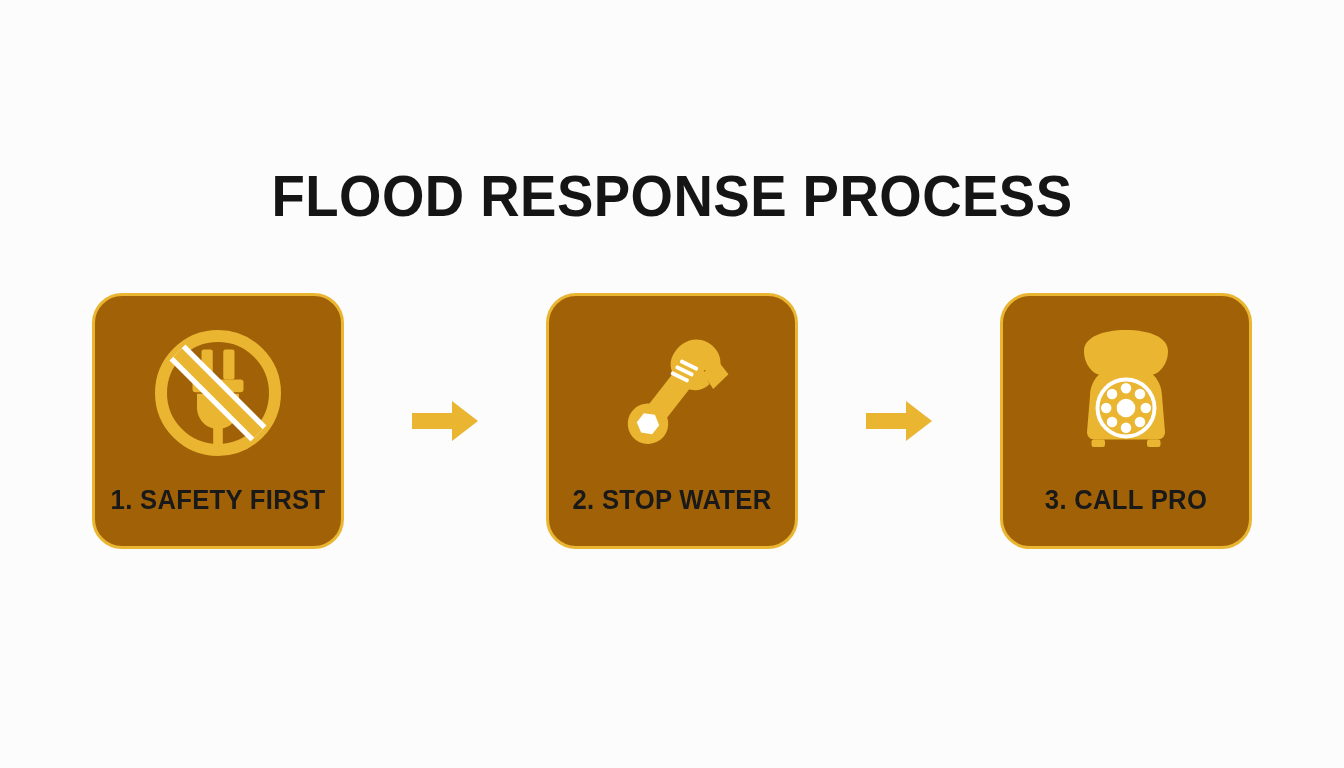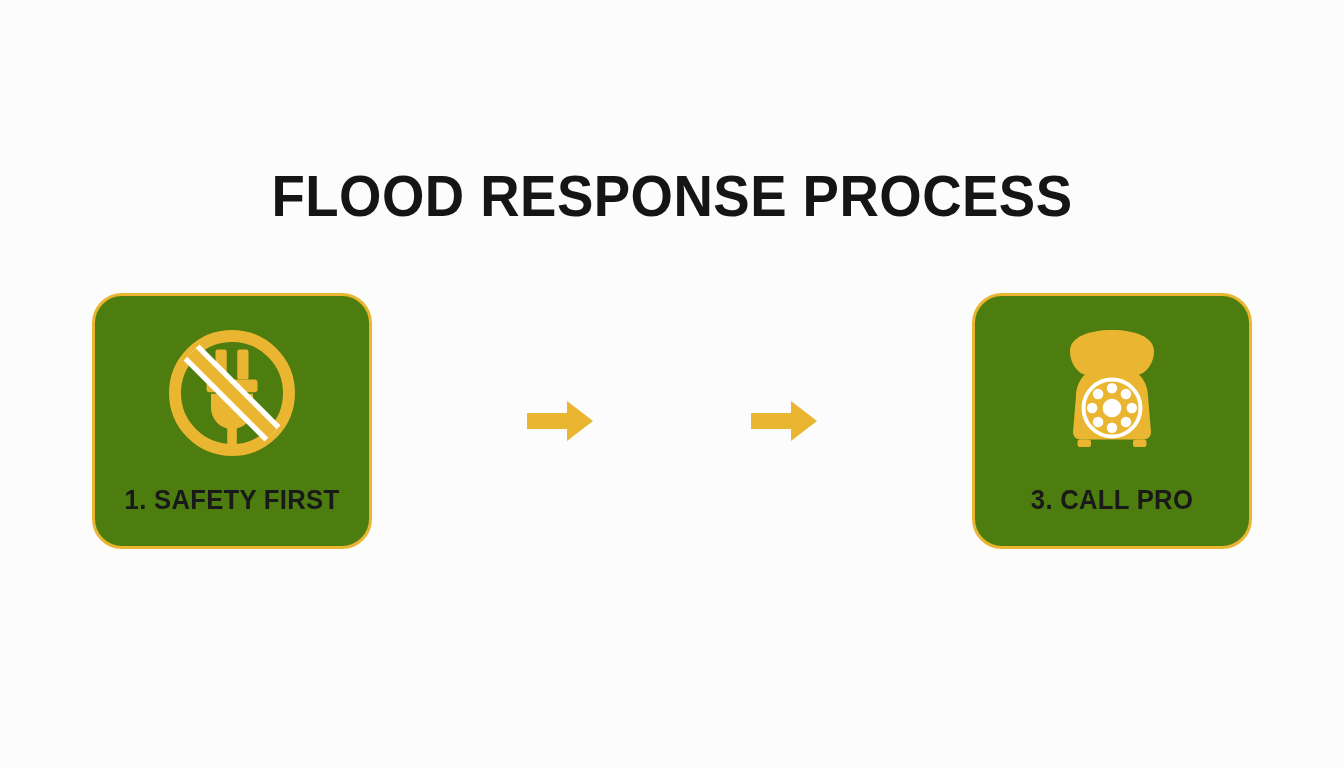--- a/index.html
+++ b/index.html
@@ -48,25 +48,25 @@
     height: 256px;
     display: flex;
     flex-direction: row;
     align-items: center;
     justify-content: space-between;
   }
 
   .card {
     position: relative;
     box-sizing: border-box;
-    width: 280px;
+    width: 252px;
     height: 256px;
     border: 3px solid #eab531;
     border-radius: 30px;
-    background: #4d7c0f;
+    background: #a16207;
     display: flex;
     flex-direction: column;
     align-items: center;
     justify-content: flex-start;
     flex: 0 0 auto;
   }
 
   .card-icon {
     margin-top: 22px;
     width: 150px;
@@ -137,20 +137,44 @@
       </div>
       <div class="card-label">1. SAFETY FIRST</div>
     </div>
 
     <div class="arrow">
       <svg width="70" height="52" viewBox="0 0 70 52" aria-hidden="true">
         <path d="M2 18 H42 V6 L68 26 L42 46 V34 H2 Z" fill="#eab531"></path>
       </svg>
     </div>
 
+    <div class="card">
+      <div class="card-icon">
+        <svg width="150" height="150" viewBox="0 0 100 100" aria-hidden="true">
+          <g transform="rotate(38 50 50)">
+
+            <rect x="42.5" y="24" width="15" height="48" fill="#eab531"></rect>
+
+            <circle cx="50" cy="76" r="13.5" fill="#eab531"></circle>
+            <polygon points="50,68.5 56.5,72.2 56.5,79.8 50,83.5 43.5,79.8 43.5,72.2" fill="#ffffff"></polygon>
+
+            <path d="M35 30 C33 20 38 11 47 9 C56 7 64 12 66 20 L57 25 L66 30 C65 38 58 43 50 42 C42 41 36 36 35 30 Z" fill="#eab531"></path>
+
+            <path d="M60 14 L72 17 L70 31 L58 27 Z" fill="#eab531"></path>
+
+            <g fill="#ffffff">
+              <rect x="41" y="27" width="13" height="2.6" rx="1" transform="rotate(-12 47.5 28.3)"></rect>
+              <rect x="41" y="32" width="13" height="2.6" rx="1" transform="rotate(-12 47.5 33.3)"></rect>
+              <rect x="41" y="37" width="13" height="2.6" rx="1" transform="rotate(-12 47.5 38.3)"></rect>
+            </g>
+          </g>
+        </svg>
+      </div>
+      <div class="card-label">2. STOP WATER</div>
+    </div>
 
     <div class="arrow">
       <svg width="70" height="52" viewBox="0 0 70 52" aria-hidden="true">
         <path d="M2 18 H42 V6 L68 26 L42 46 V34 H2 Z" fill="#eab531"></path>
       </svg>
     </div>
 
     <div class="card">
       <div class="card-icon">
         <svg width="150" height="150" viewBox="0 0 100 100" aria-hidden="true">

